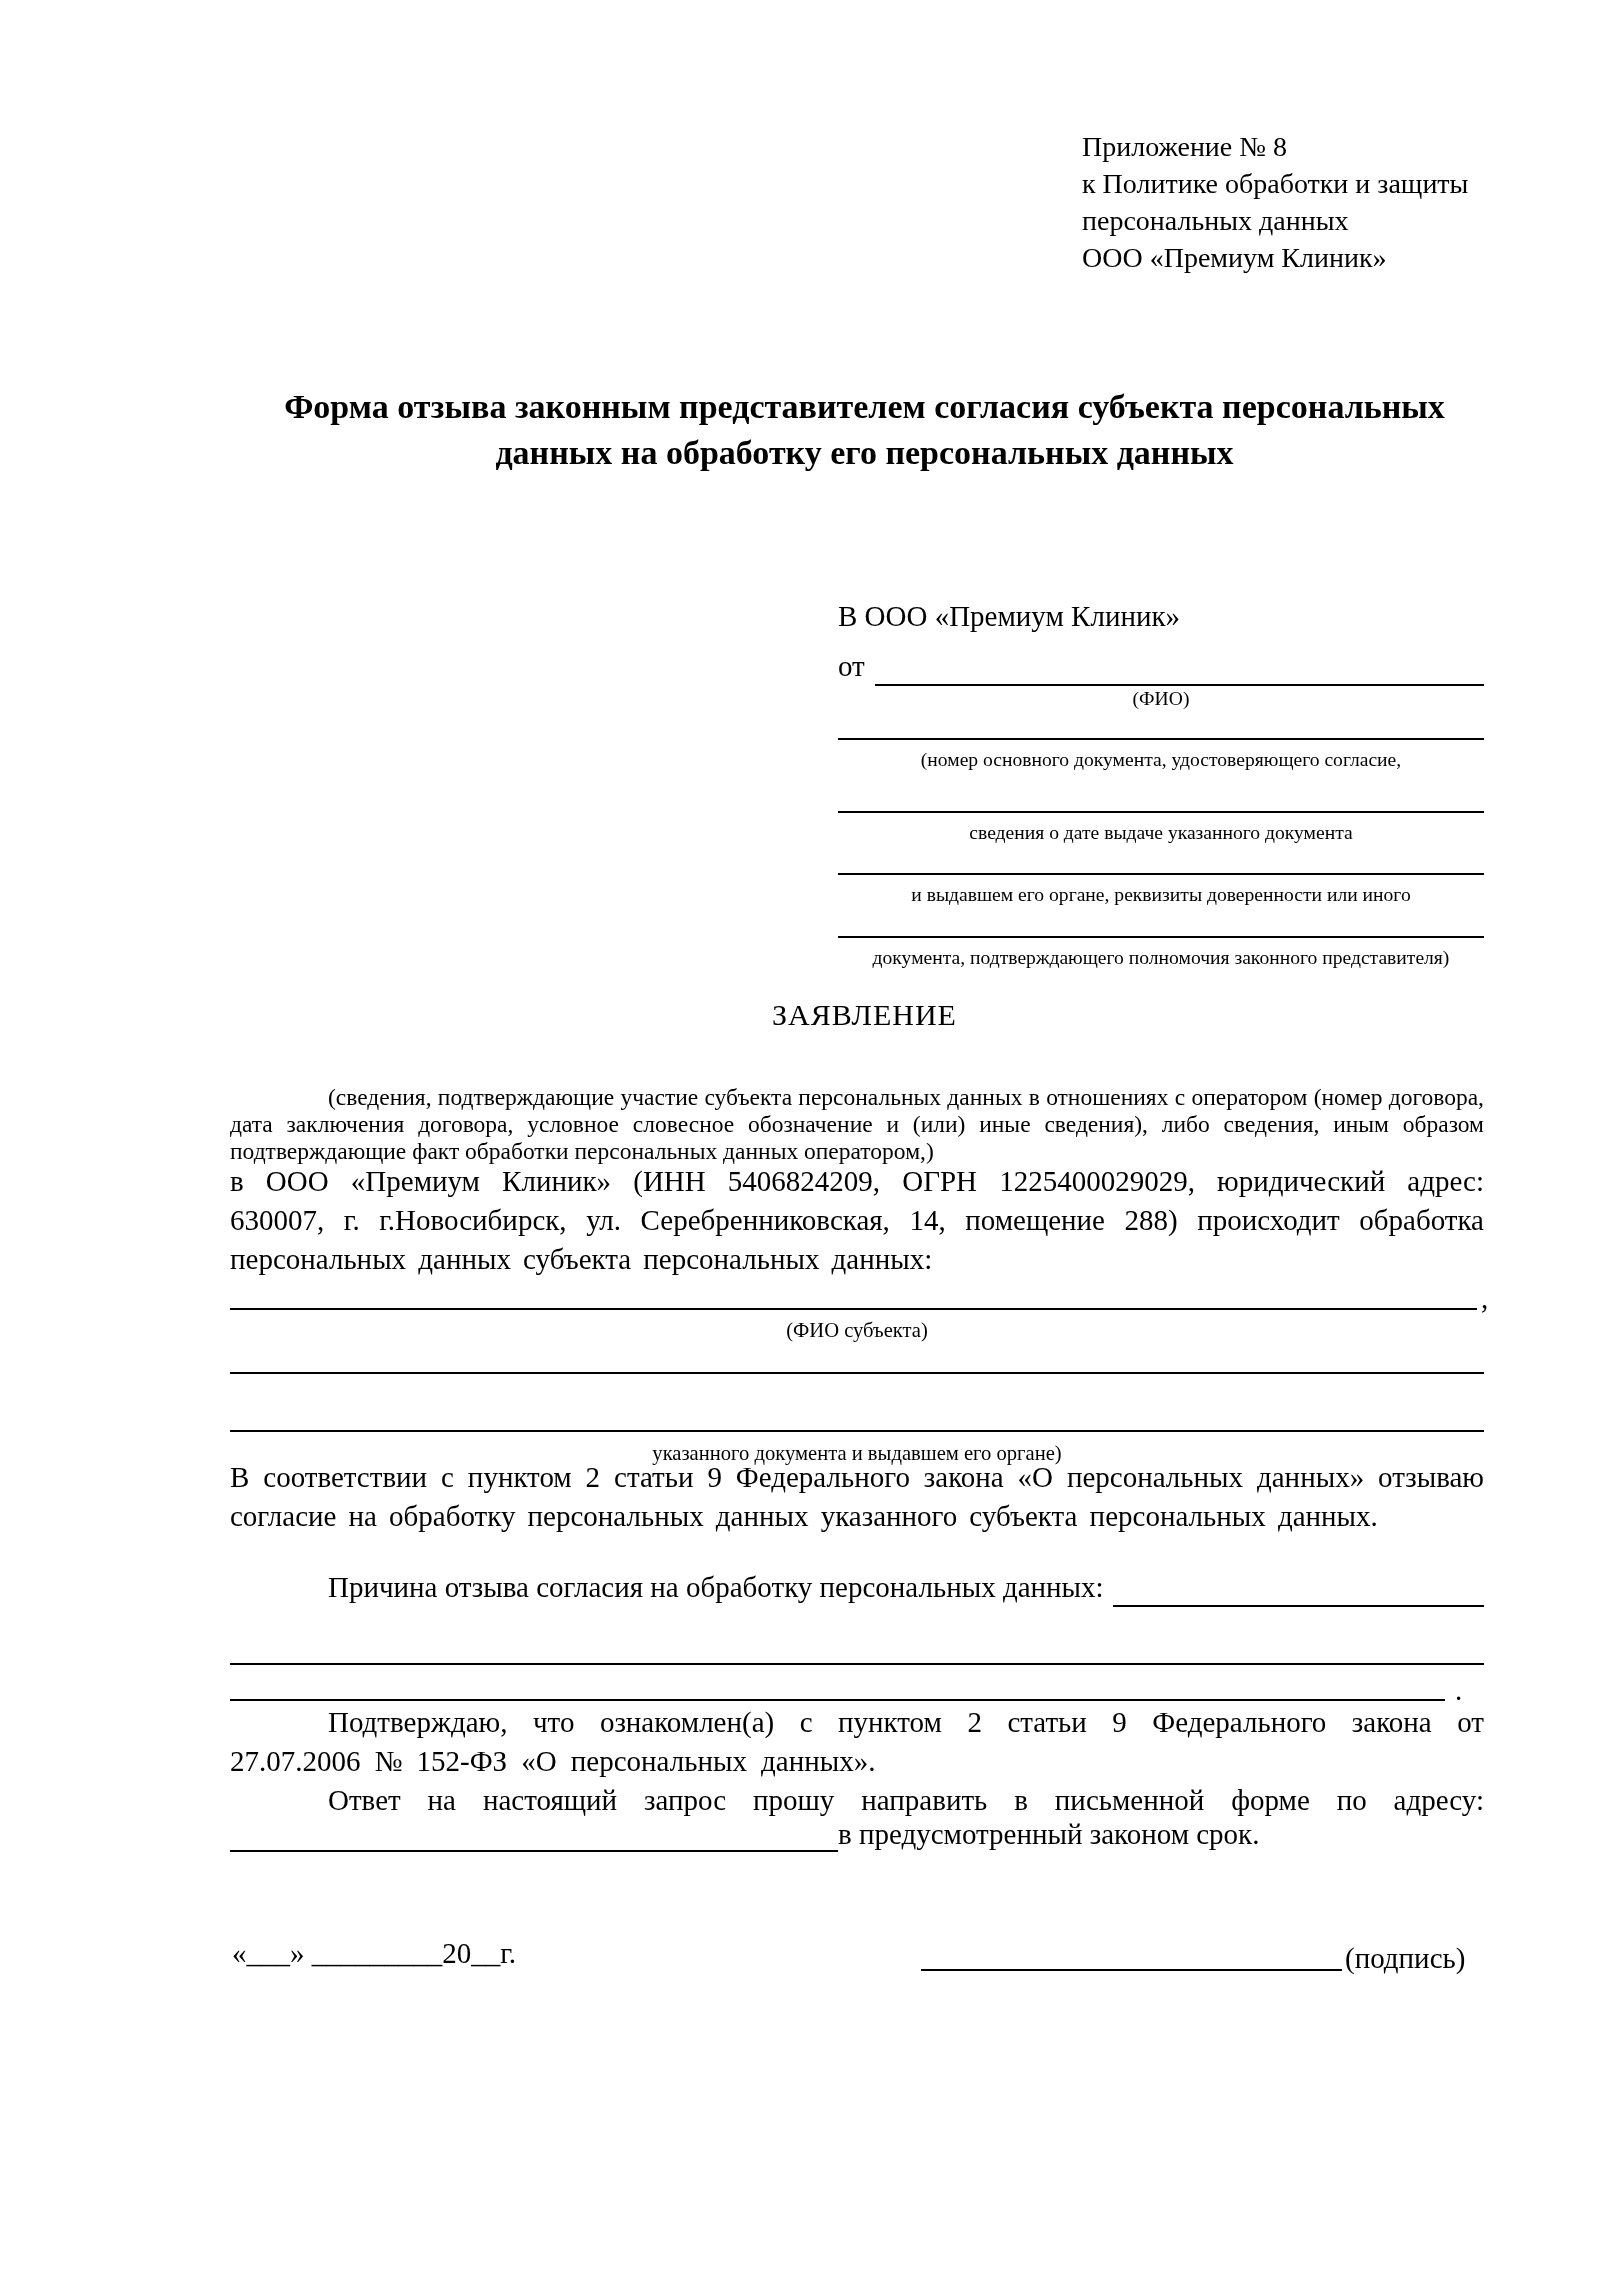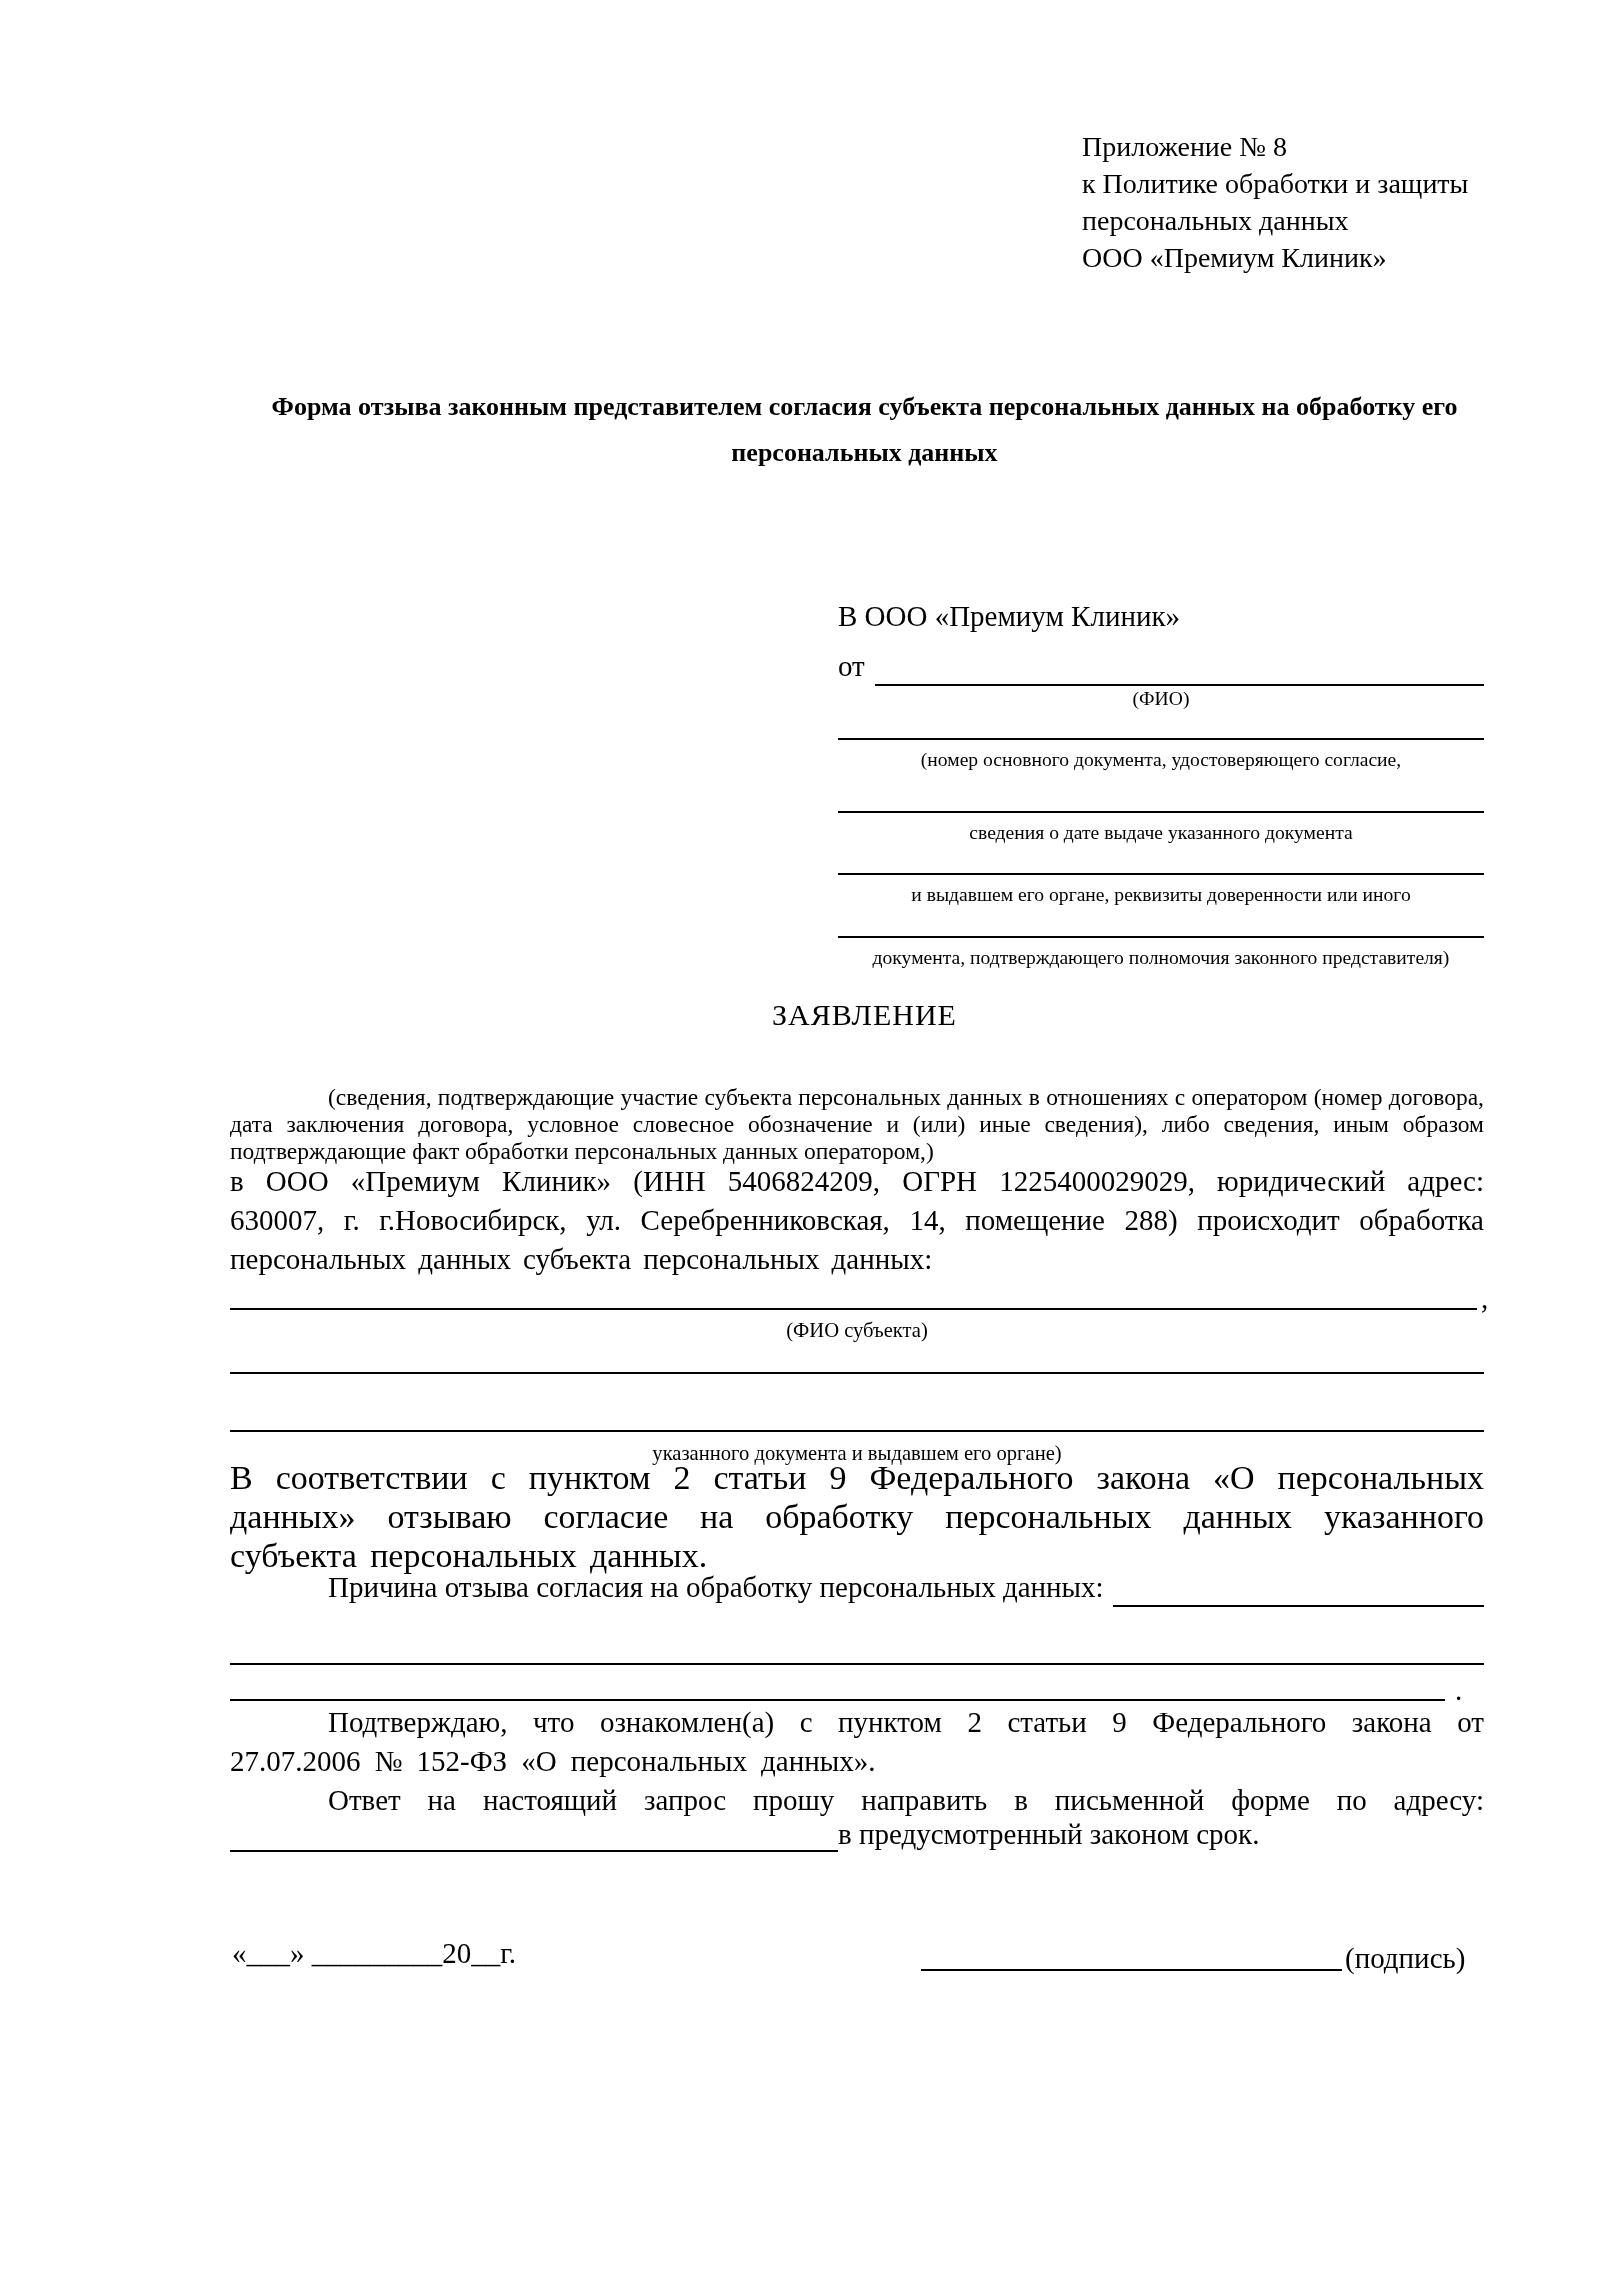--- a/index.html
+++ b/index.html
@@ -9,21 +9,21 @@
     height: 2293px;
     background: #ffffff;
     color: #000000;
     font-family: "Liberation Serif", "DejaVu Serif", serif;
     overflow: hidden;
     padding-left: 48px;
   }
   
   .appendix { position: absolute; left: 1082px; top: 128px; font-size: 28px; line-height: 37px; white-space: nowrap; }
   
-  .title { position: absolute; left: 245px; top: 384px; width: 1239px; text-align: center; font-weight: 700; font-size: 26px; line-height: 46px; }
+  .title { position: absolute; left: 245px; top: 384px; width: 1239px; text-align: center; font-weight: 700; font-size: 34px; line-height: 46px; }
   
   .addr { position: absolute; left: 838px; top: 600px; width: 646px; font-size: 29px; }
   .addr-to { position: absolute; left: 0; top: 0; white-space: nowrap; }
   .from-row { position: absolute; left: 0; top: 41px; width: 100%; height: 45px; display: flex; }
   .from-row .lbl { align-self: flex-end; line-height: 39px; }
   .fill { flex: 1; align-self: stretch; border-bottom: 2.9px solid #000; margin-left: 9.8px; }
   .hcap { position: absolute; left: 50%; transform: translateX(-50%); text-align: center; font-size: 19.6px; white-space: nowrap; }
   .hrule { position: absolute; left: 0; width: 100%; height: 0; border-bottom: 2.9px solid #000; }
   .fio-cap { top: 88px; }
   .r1 { top: 138px; } .c1 { top: 149px; }
@@ -37,21 +37,21 @@
   .basis-row .lbl { align-self: flex-end; line-height: 33px; white-space: nowrap; }
   .note { position: absolute; left: 230px; top: 1084px; width: 1254px; font-size: 23.5px; line-height: 27px; text-align: justify; text-indent: 98px; }
   .op-par { position: absolute; left: 230px; top: 1162px; width: 1254px; font-size: 29px; line-height: 39px; text-align: justify; word-spacing: 4.9px; }
   .subject-rule { position: absolute; left: 230px; top: 1308px; width: 1247px; height: 0; border-bottom: 2.9px solid #000; }
   .subject-comma { position: absolute; left: 1481px; top: 1282px; font-size: 29px; }
   .mcap { position: absolute; left: 230px; width: 1254px; text-align: center; font-size: 20.6px; white-space: nowrap; }
   .fio-sub { top: 1319px; }
   .rule-b { position: absolute; left: 230px; width: 1254px; height: 0; border-bottom: 2.9px solid #000; }
   .rb1 { top: 1372px; } .capb1 { top: 1384px; }
   .rb2 { top: 1430px; } .capb2 { top: 1442px; }
-  .wd-par { position: absolute; left: 230px; top: 1458px; width: 1254px; font-size: 34px; line-height: 39px; text-align: justify; word-spacing: 4.9px; }
+  .wd-par { position: absolute; left: 230px; top: 1458px; width: 1254px; font-size: 29px; line-height: 39px; text-align: justify; word-spacing: 4.9px; }
   .reason-row { position: absolute; left: 230px; top: 1564px; width: 1254px; height: 43px; display: flex; font-size: 29px; }
   .reason-row .indent { width: 98px; }
   .reason-row .lbl { align-self: flex-end; line-height: 39px; white-space: nowrap; }
   .rl1 { top: 1663px; }
   .rl2 { position: absolute; left: 230px; top: 1699px; width: 1215px; height: 0; border-bottom: 2.9px solid #000; }
   .reason-period { position: absolute; left: 1455px; top: 1674px; font-size: 29px; }
   .ack-par { position: absolute; left: 230px; top: 1703px; width: 1254px; font-size: 29px; line-height: 39px; text-align: justify; text-indent: 98px; word-spacing: 6.9px; }
   .reply1 { position: absolute; left: 230px; top: 1781px; width: 1254px; font-size: 29px; line-height: 39px; text-align: justify; text-align-last: justify; text-indent: 98px; }
   .reply2 { position: absolute; left: 230px; top: 1813px; width: 1254px; height: 39px; display: flex; font-size: 29px; }
   .reply2 .addr-fill { width: 608px; align-self: stretch; border-bottom: 2.9px solid #000; }

